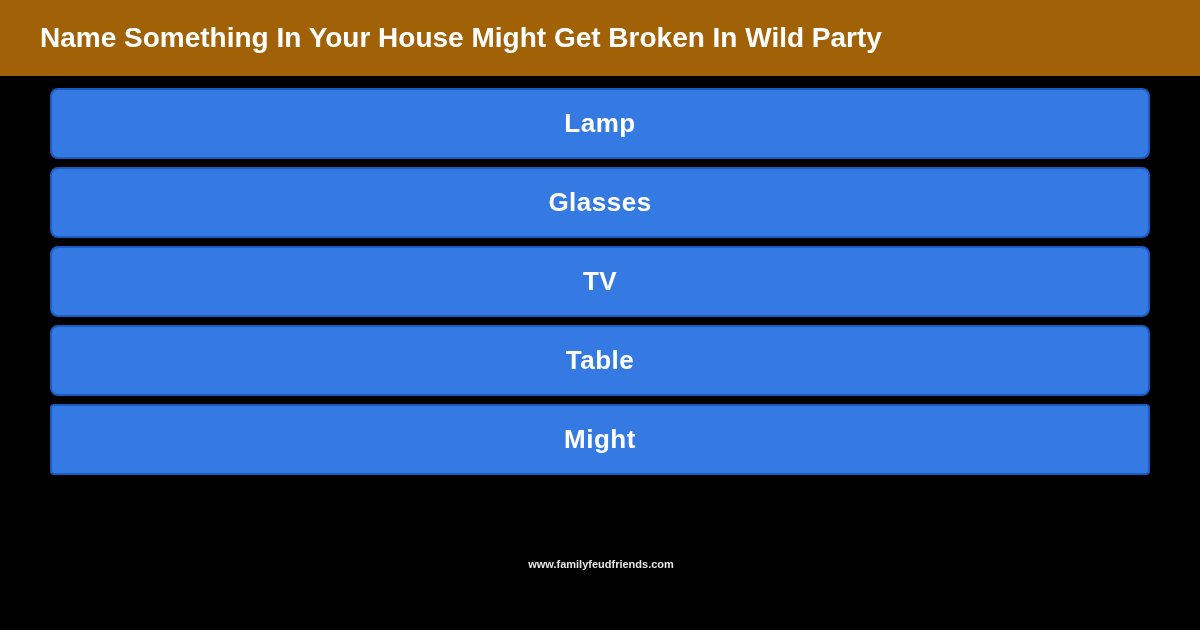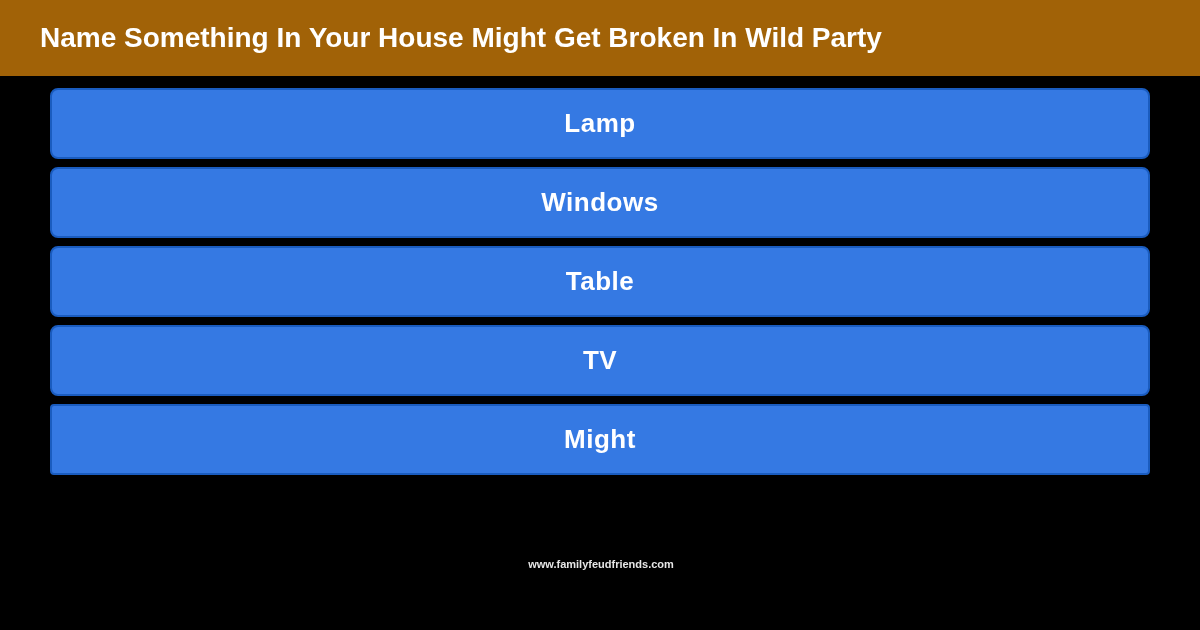--- a/index.html
+++ b/index.html
@@ -81,21 +81,21 @@
 </head>
 <body>
 
 <div class="header">
   <span class="header-title">Name Something In Your House Might Get Broken In Wild Party</span>
 </div>
 
 <div class="answers-container">
 
 <div class="answer-row"><span class="answer-text">Lamp</span></div>
-    <div class="answer-row"><span class="answer-text">Windows</span></div>
+    <div class="answer-row"><span class="answer-text">Glasses</span></div>
+    <div class="answer-row"><span class="answer-text">TV</span></div>
     <div class="answer-row"><span class="answer-text">Table</span></div>
-    <div class="answer-row"><span class="answer-text">TV</span></div>
     <div class="last-answer"><span class="answer-text">Might</span></div>
   </div>
 
 <div class="footer-watermark">
   <span>www.familyfeudfriends.com</span>
 </div>
 
 </body></html>

